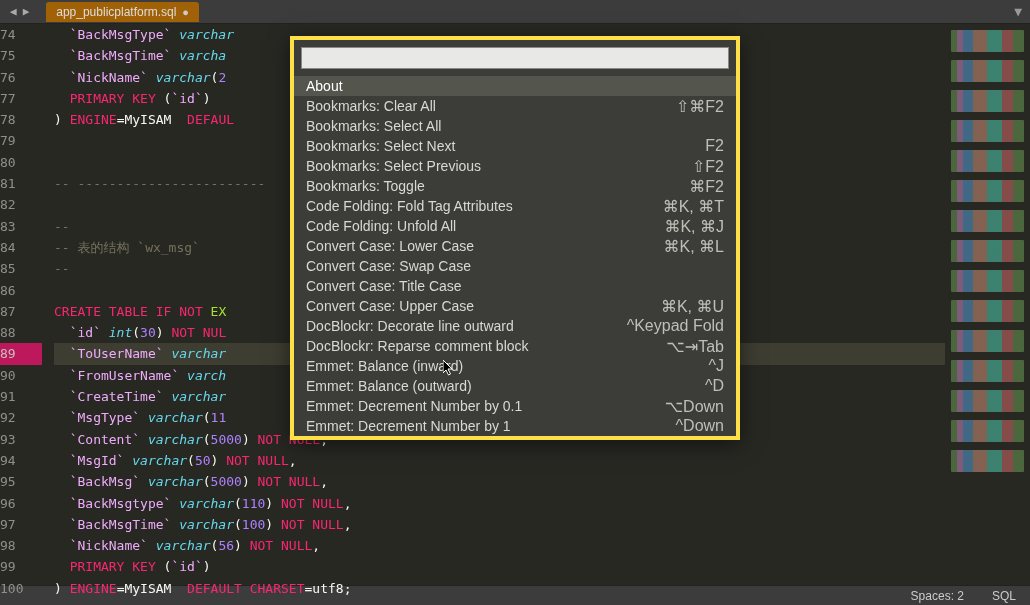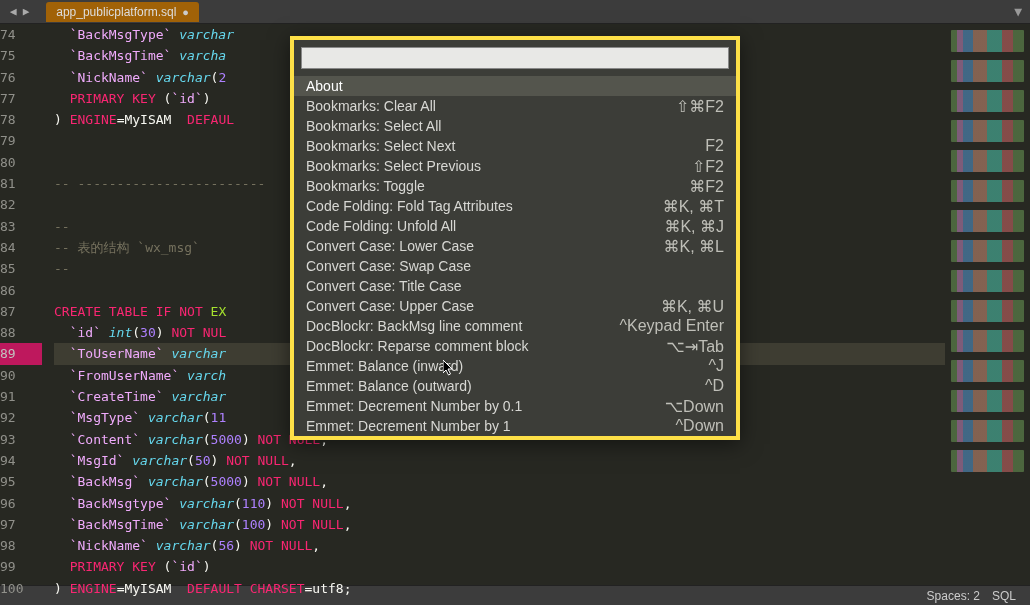--- a/index.html
+++ b/index.html
@@ -70,21 +70,21 @@
   background: linear-gradient(90deg,#6a9955 0 8%,#c586c0 8% 16%,#569cd6 16% 30%,#ce9178 30% 50%,#4ec9b0 50% 70%,#d16969 70% 85%,#6a9955 85% 100%);
   opacity: .55;
   border-radius: 1px;
 }
 .statusbar {
   height: 20px;
   background: #3c3c3c;
   display: flex;
   align-items: center;
   justify-content: flex-end;
-  gap: 12px;
+  gap: 28px;
   padding: 0 14px;
   font-family: "Helvetica Neue", Arial, sans-serif;
   font-size: 12px;
   color: #ccc;
   border-top: 1px solid #222;
 }
 
 .s-kw { color: #f92672; }
 .s-str { color: #f0abfc; }
 .s-type { color: #66d9ef; font-style: italic; }
@@ -256,22 +256,22 @@
       </div>
       <div class="palette-item">
         <span>Convert Case: Title Case</span>
         <span class="shortcut"></span>
       </div>
       <div class="palette-item">
         <span>Convert Case: Upper Case</span>
         <span class="shortcut">⌘K, ⌘U</span>
       </div>
       <div class="palette-item">
-        <span>DocBlockr: BackMsg line comment</span>
-        <span class="shortcut">^Keypad Enter</span>
+        <span>DocBlockr: Decorate line outward</span>
+        <span class="shortcut">^Keypad Fold</span>
       </div>
       <div class="palette-item">
         <span>DocBlockr: Reparse comment block</span>
         <span class="shortcut">⌥⇥Tab</span>
       </div>
       <div class="palette-item">
         <span>Emmet: Balance (inward)</span>
         <span class="shortcut">^J</span>
       </div>
       <div class="palette-item">

